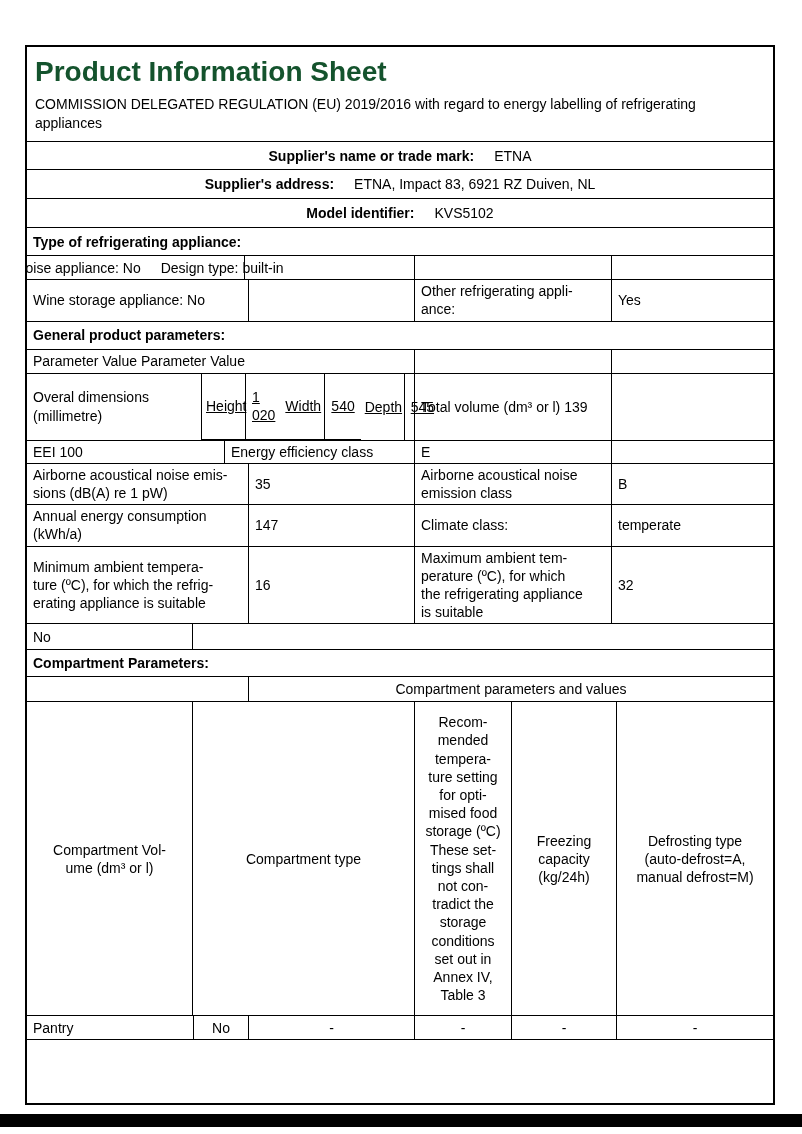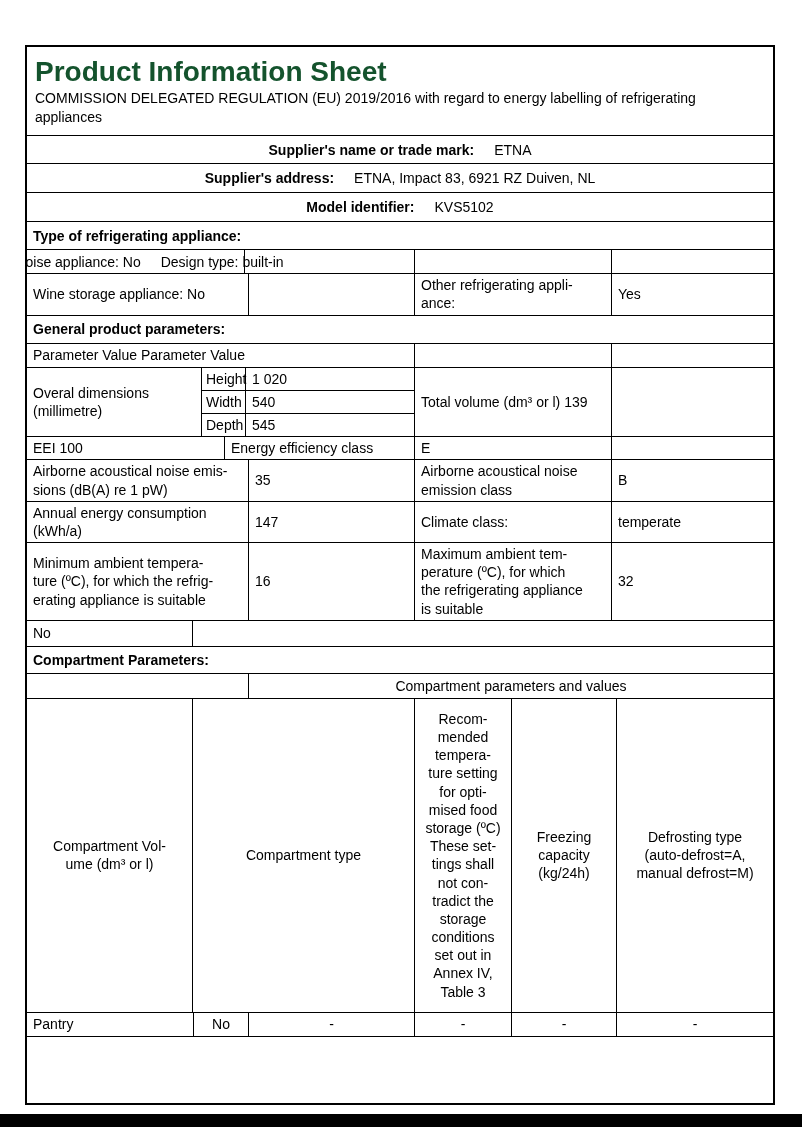--- a/index.html
+++ b/index.html
@@ -2,41 +2,41 @@
 <html><head>
 <meta charset="utf-8">
 <style>
   * { margin:0; padding:0; box-sizing:border-box; }
   html,body { background:#ffffff; }
   body { font-family:"Liberation Sans","DejaVu Sans",sans-serif; color:#000; }
   .canvas { position:relative; width:802px; height:1134px; background:#fff; overflow:hidden; }
   .page { position:absolute; left:25px; top:45px; width:750px; height:1060px; border:2px solid #000; background:#fff; overflow:hidden; }
   .head { padding:8px 14px 0 8px; }
   .title { color:#14532d; font-size:28px; font-weight:700; line-height:1.2; }
-  .subtitle { margin-top:0; font-size:14px; line-height:1.38; white-space:pre-line; }
+  .subtitle { margin-top:6px; font-size:14px; line-height:1.38; white-space:pre-line; }
   .tbl { margin-top:8px; border-top:1px solid #000; font-size:14px; line-height:1.3; }
   .row { display:flex; align-items:stretch; border-bottom:1px solid #000; }
   .cell { display:flex; flex-direction:column; justify-content:center; padding:2px 6px; white-space:pre-line; min-width:0; }
   .hrow { flex-direction:row; align-items:center; column-gap:20px; }
   .br { border-right:1px solid #000; }
   .tc { align-items:center; text-align:center; }
   .b { font-weight:700; }
   .flex1 { flex:1; }
   .nowrap { white-space:nowrap; overflow:visible; }
   .nowrap span { white-space:nowrap; }
   
   .w167{width:167px}.w55{width:55px}.w175{width:175px}.w190{width:190px}
   .w197{width:197px}.w198{width:198px}.w218{width:218px}.w222{width:222px}
   .w166{width:166px}.w388{width:388px}.w97{width:97px}.w105{width:105px}
   
   .mh23{min-height:23px}.mh24{min-height:24px}.mh25{min-height:25px}.mh26{min-height:26px}
   .mh27{min-height:27px}.mh28{min-height:28px}.mh29{min-height:29px}.mh40{min-height:40px}
   .mh41{min-height:41px}.mh67{min-height:67px}.mh77{min-height:77px}.mh314{min-height:314px}
   
-  .dimcol { display:flex; flex-direction:column; width:213px; }
+  .dimcol { display:flex; flex-direction:row; width:213px;text-decoration:underline; }
   .dimrow { flex:1; display:flex; align-items:stretch; border-bottom:1px solid #000; }
   .dimrow:last-child { border-bottom:none; }
   .dimlabel { width:44px; padding:2px 0 2px 4px; border-right:1px solid #000; display:flex; align-items:center; white-space:nowrap; overflow:visible; }
   .dimval { flex:1; padding:2px 6px; display:flex; align-items:center; }
   .gap4 { }
   .footer { margin-top:14px; padding-right:8px; text-align:right; font-size:11px; }
   .pagebar { position:absolute; left:0; top:1114px; width:802px; height:13px; background:#000; }
 </style>
 </head>
 <body>

